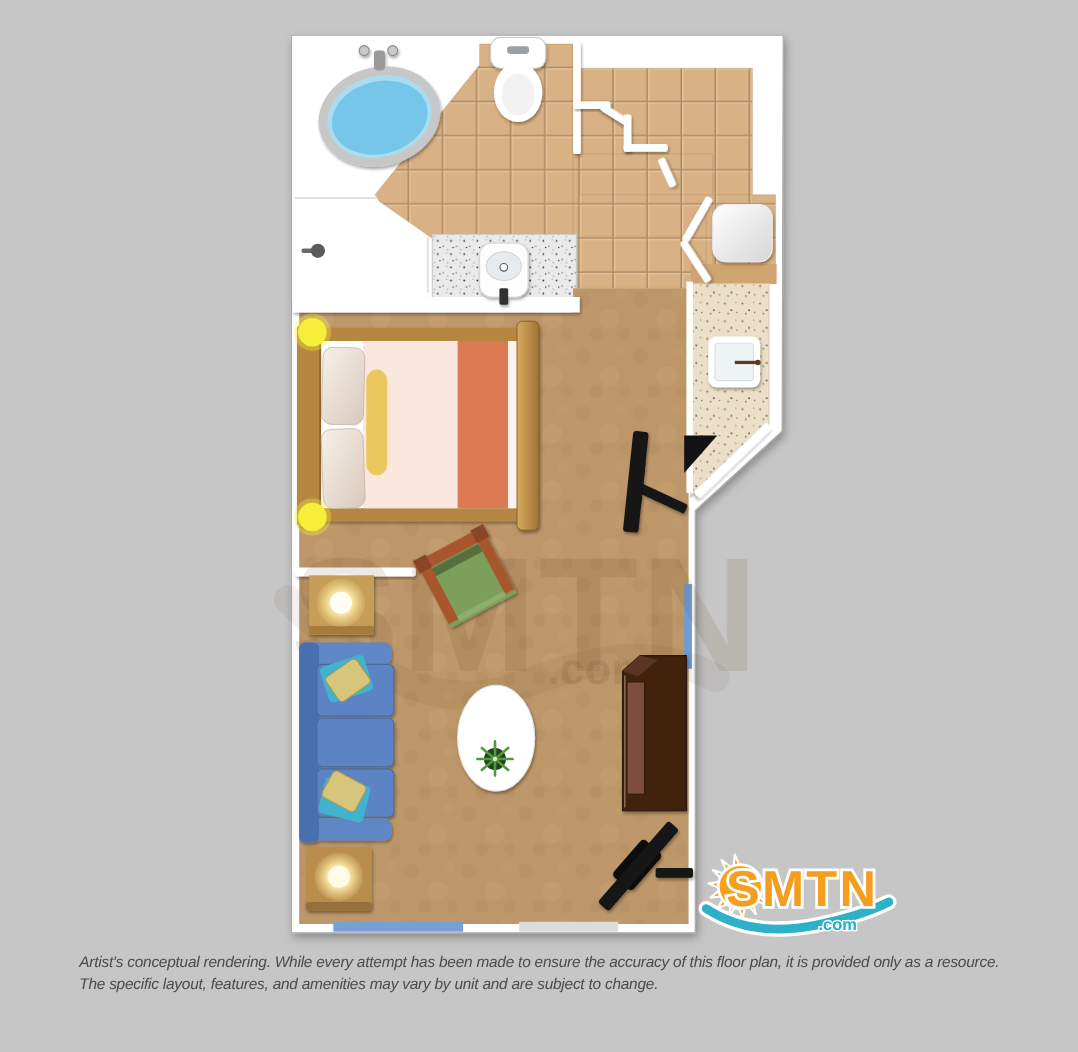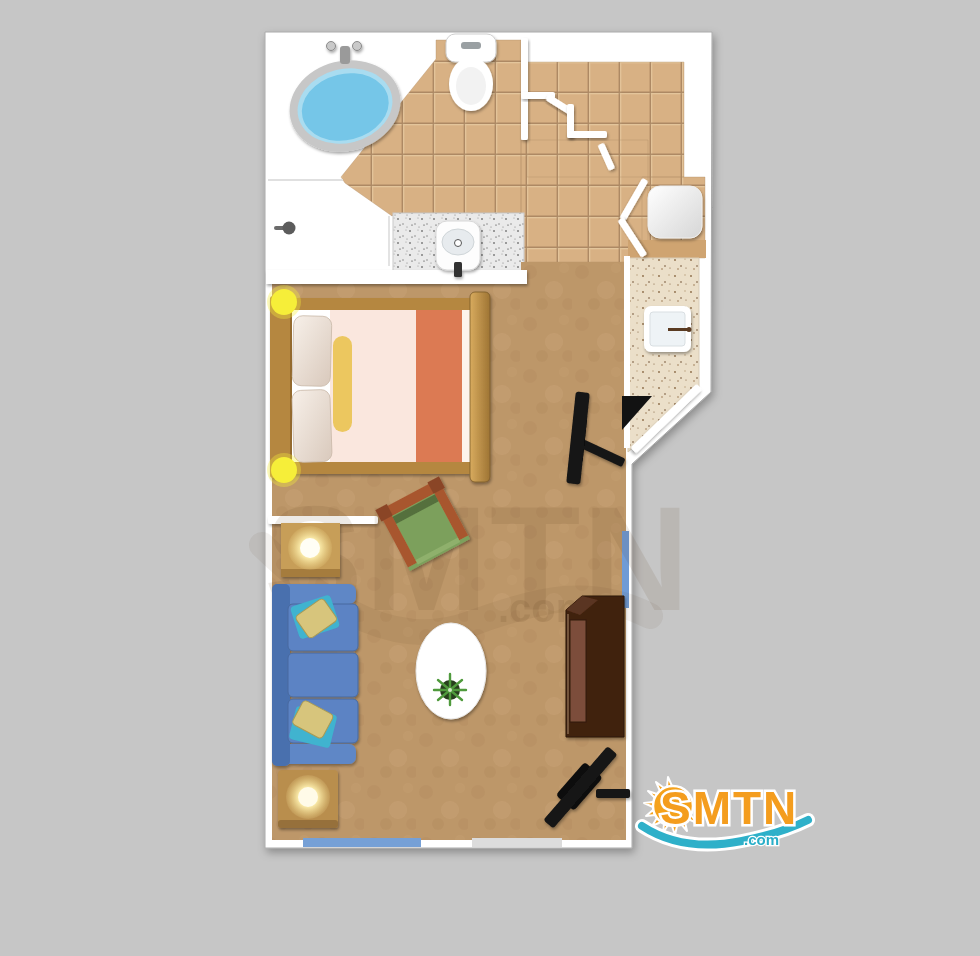--- a/index.html
+++ b/index.html
@@ -262,15 +262,17 @@
       <circle cx="673" cy="806" r="20" fill="#f5a21c" stroke="#ffffff" stroke-width="2.5"></circle>
     </g>
     <path d="M642,826 C668,843 702,849 742,841 C772,835 792,828 808,820" fill="none" stroke="#ffffff" stroke-width="14" stroke-linecap="round"></path>
     <path d="M642,826 C668,843 702,849 742,841 C772,835 792,828 808,820" fill="none" stroke="#2eb0c9" stroke-width="8" stroke-linecap="round"></path>
     <text class="logo-text" x="660" y="824" font-size="46" letter-spacing="2" fill="#f49d1e" stroke="#ffffff" stroke-width="5">SMTN</text>
     <text class="logo-text" x="744" y="845" font-size="15" fill="#28aec8" stroke="#ffffff" stroke-width="2.5">.com</text>
   </g>
 </svg>
 
 <div class="disclaimer">
+  <div>Artist's conceptual rendering. While every attempt has been made to ensure the accuracy of this floor plan, it is provided only as a resource.</div>
+  <div>The specific layout, features, and amenities may vary by unit and are subject to change.</div>
 </div>
 
 </div>
 
 </body></html>

